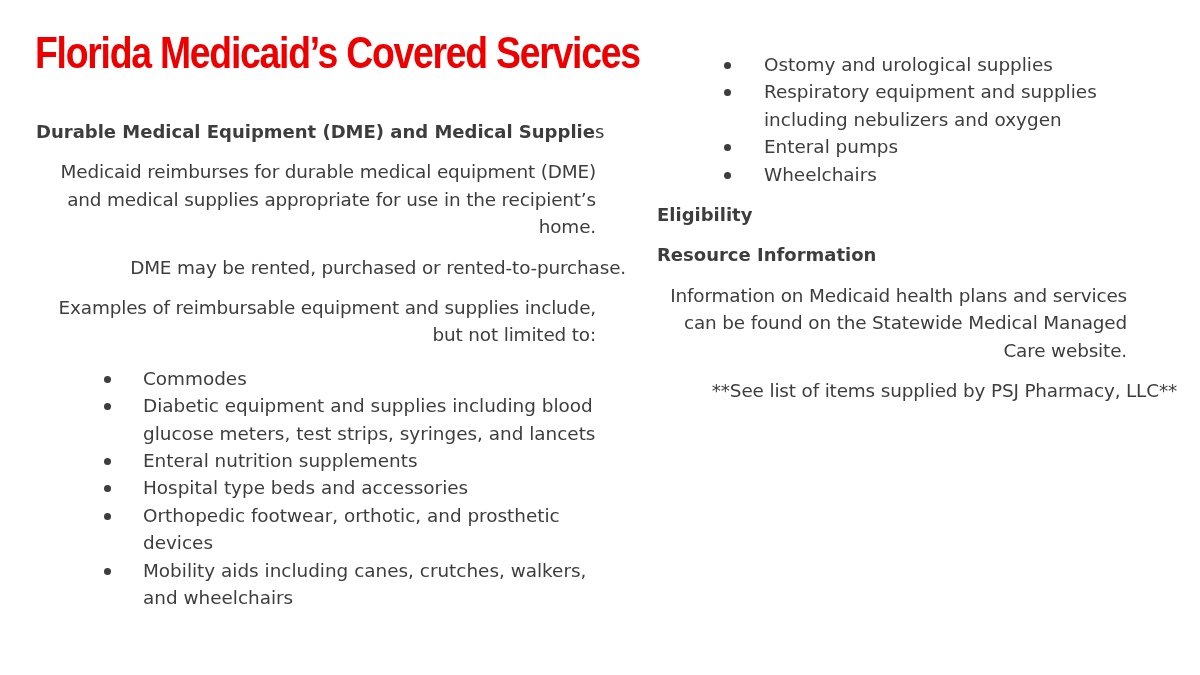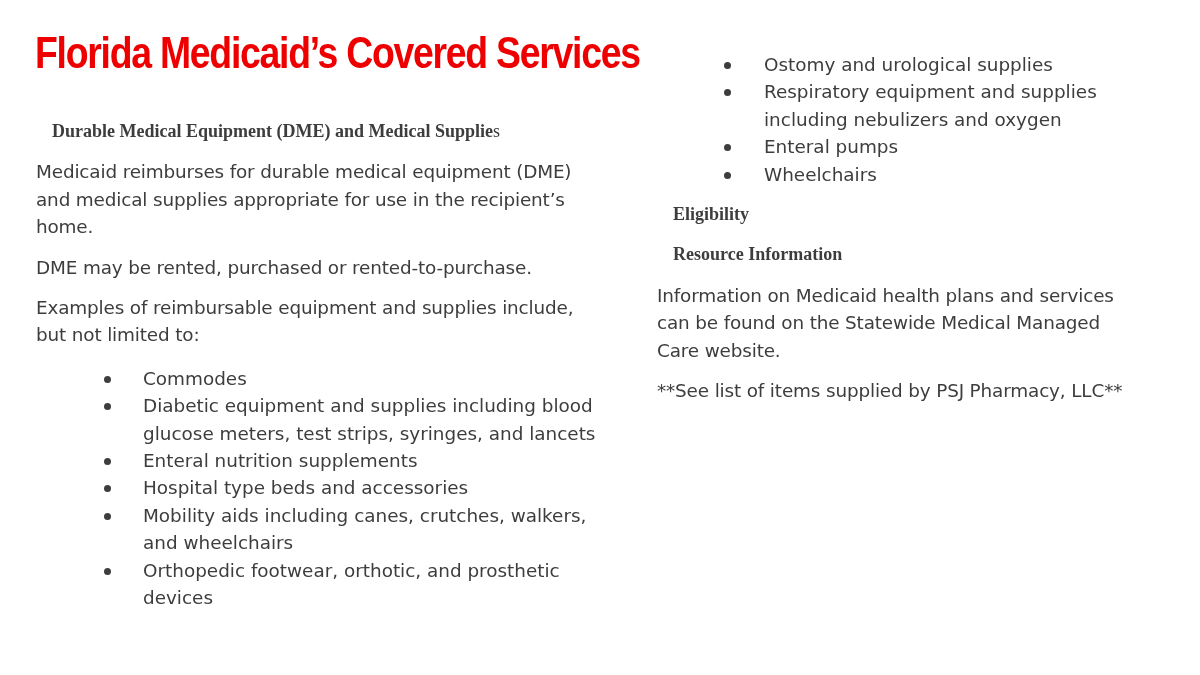--- a/index.html
+++ b/index.html
@@ -33,23 +33,22 @@
     .col {
       position: absolute;
       font-size: 18.4px;
       line-height: 27.4px;
     }
     .col-left { left: 36px; top: 118px; width: 590px; }
     .col-right { left: 657px; top: 35px; width: 520px; }
 
     .heading {
       font-weight: bold;
-      margin: 0 0 13px 16px;
+      margin: 0 0 13px 0;
       font-size: 18px;
-      font-family: Liberation Serif, serif;
     }
     .heading .tail { font-weight: normal; }
     p.para {
       margin: 0 0 13px 0;
     }
     ul.bullets {
       list-style: none;
       margin: 16px;
       padding: 0;
     }
@@ -63,41 +62,41 @@
       top: 11px;
       width: 7px;
       height: 7px;
       border-radius: 50%;
       background: #3d3d3d;
     }
     .col-left ul.bullets { margin-top: 14px; }
     .col-right ul.bullets { margin-bottom: 13px; }
     .col-right ul.bullets li { padding-left: 91px; }
     .col-right ul.bullets li .dot { left: 51px; }
-    .col-left .para, .col-right .para { letter-spacing: -0.15px; }
+    .col-left .para, .col-right .para { letter-spacing: -0.15px; text-align: right; }
   </style>
 </head>
 <body>
 
 <h1 class="title">Florida Medicaid’s Covered Services</h1>
 
 <div class="col col-left">
   <div class="heading"><span>Durable Medical Equipment (DME) and Medical Supplie</span><span class="tail">s</span></div>
 
   <p class="para" style="width:560px">Medicaid reimburses for durable medical equipment (DME) and medical supplies appropriate for use in the recipient’s home.</p>
   <p class="para">DME may be rented, purchased or rented-to-purchase.</p>
   <p class="para" style="width:560px; margin-bottom:16px">Examples of reimbursable equipment and supplies include, but not limited to:</p>
 
   <ul class="bullets">
     <li><span class="dot"></span><span>Commodes</span></li>
     <li style="width:470px"><span class="dot"></span><span>Diabetic equipment and supplies including blood glucose meters, test strips, syringes, and lancets</span></li>
     <li><span class="dot"></span><span>Enteral nutrition supplements</span></li>
     <li><span class="dot"></span><span>Hospital type beds and accessories</span></li>
+    <li style="width:445px"><span class="dot"></span><span>Orthopedic footwear, orthotic, and prosthetic devices</span></li>
     <li><span class="dot"></span><span>Mobility aids including canes, crutches, walkers, and wheelchairs</span></li>
-    <li style="width:445px"><span class="dot"></span><span>Orthopedic footwear, orthotic, and prosthetic devices</span></li>
   </ul>
 </div>
 
 <div class="col col-right">
   <ul class="bullets">
     <li><span class="dot"></span><span>Ostomy and urological supplies</span></li>
     <li style="width:345px"><span class="dot"></span><span>Respiratory equipment and supplies including nebulizers and oxygen</span></li>
     <li><span class="dot"></span><span>Enteral pumps</span></li>
     <li><span class="dot"></span><span>Wheelchairs</span></li>
   </ul>

